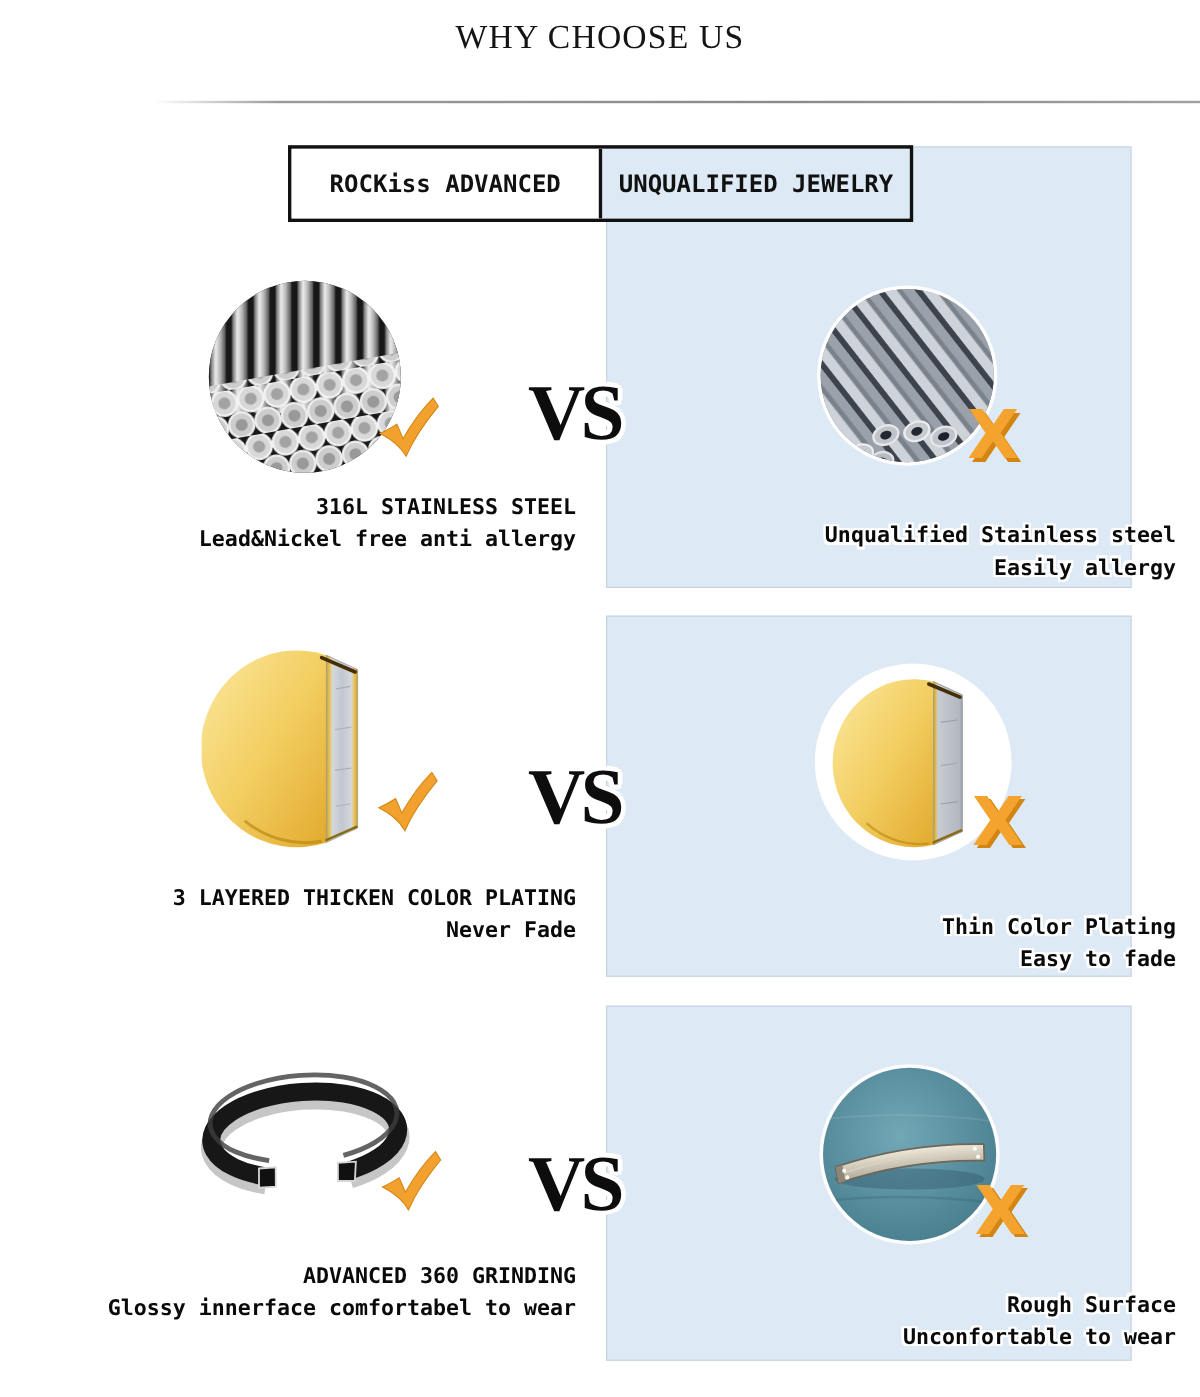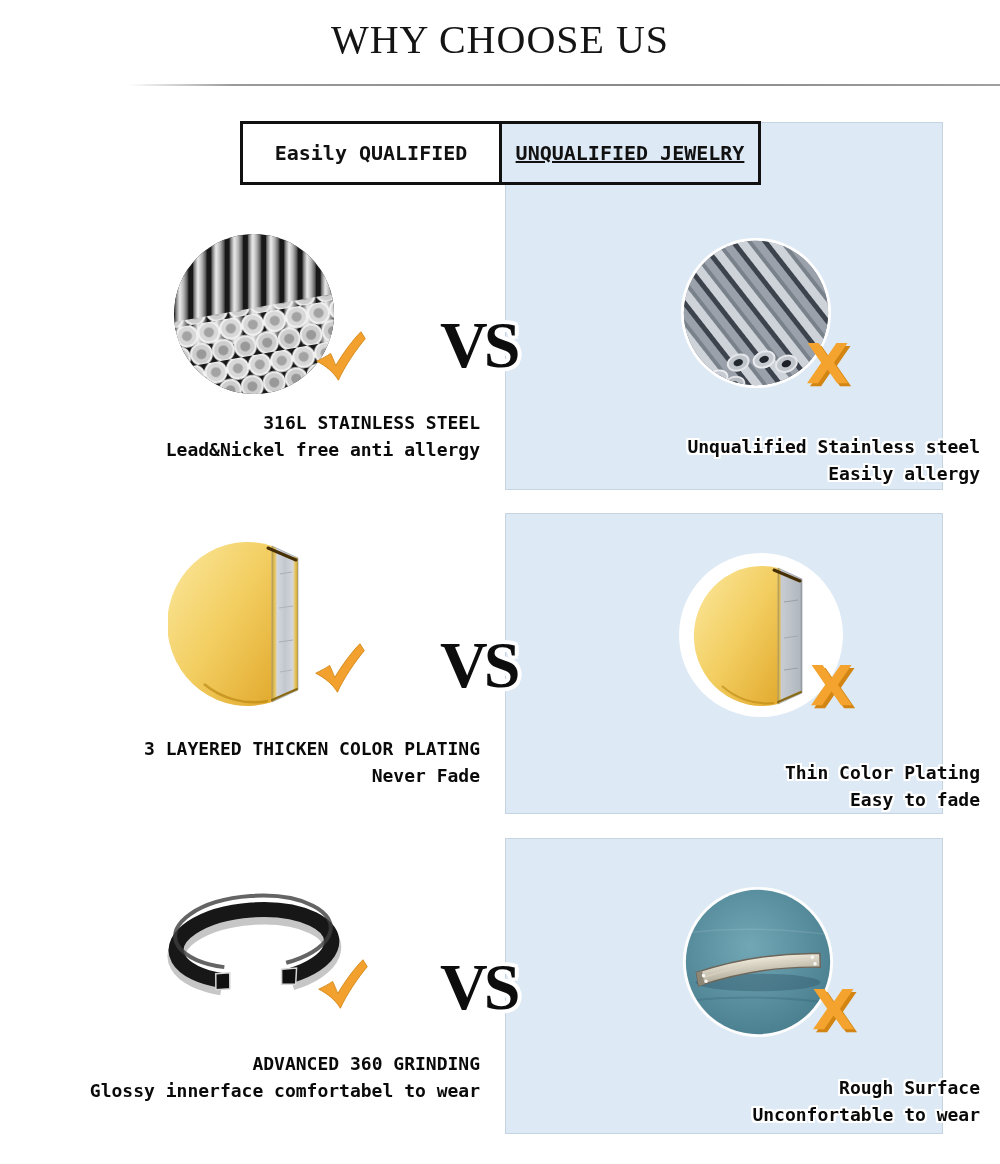--- a/index.html
+++ b/index.html
@@ -1,36 +1,36 @@
 <!DOCTYPE html>
 <html><head>
 <meta charset="utf-8">
 <style>
   html,body{margin:0;padding:0;background:#fff;}
   .page{position:relative;width:1000px;height:1164px;background:#ffffff;overflow:hidden;
         font-family:"DejaVu Sans Mono",monospace;}
   
   .title{position:absolute;top:16px;left:0;width:100%;margin:0;text-align:center;
          font-family:"Liberation Serif","DejaVu Serif",serif;font-weight:400;
-         font-size:40px;letter-spacing:1px;color:#141414;}
+         font-size:28px;letter-spacing:1px;color:#141414;}
   .title-rule{position:absolute;top:84px;left:128px;right:0;height:2px;
               background:linear-gradient(to right,rgba(150,150,150,0),#9a9a9a 12%,#898989 60%,#a0a0a0);}
   
   .panel{position:absolute;left:505px;width:438px;background:#dde9f4;
          border:1px solid #c6d4e2;box-sizing:border-box;}
   .panel-1{top:122px;height:368px;}
   .panel-2{top:513px;height:301px;}
   .panel-3{top:838px;height:296px;}
   
   .header-boxes{position:absolute;left:240px;top:121px;width:521px;height:64px;
                 display:flex;border:3px solid #111;box-sizing:border-box;}
   .hbox{flex:1;display:flex;align-items:center;justify-content:center;
         font-weight:bold;font-size:20px;color:#111;white-space:nowrap;}
   .hbox-left{background:#ffffff;border-right:3px solid #111;}
-  .hbox-right{background:#dde9f4;text-decoration:underline;}
+  .hbox-right{background:#dde9f4;}
   
   .vs{position:absolute;left:440px;width:160px;line-height:1;
       font-family:"Liberation Serif","DejaVu Serif",serif;font-weight:bold;
       font-size:66px;letter-spacing:-4px;color:#0d0d0d;
       text-shadow:-3px -3px 0 #fff,3px -3px 0 #fff,-3px 3px 0 #fff,3px 3px 0 #fff,
                   -4px 0 0 #fff,4px 0 0 #fff,0 -4px 0 #fff,0 4px 0 #fff;}
   .vs-1{top:312px;} .vs-2{top:632px;} .vs-3{top:954px;}
   
   .check{position:absolute;width:52px;height:56px;}
   .check-1{left:315px;top:328px;} .check-2{left:314px;top:640px;} .check-3{left:317px;top:956px;}
@@ -61,21 +61,21 @@
 
   <h1 class="title">WHY CHOOSE US</h1>
   <div class="title-rule"></div>
 
   <div class="panel panel-1"></div>
   <div class="panel panel-2"></div>
   <div class="panel panel-3"></div>
 
   <div class="header-boxes">
     <div class="hbox hbox-left">
-      <span>Easily QUALIFIED</span>
+      <span>ROCKiss ADVANCED</span>
     </div>
     <div class="hbox hbox-right">
       <span>UNQUALIFIED JEWELRY</span>
     </div>
   </div>
 
   <svg class="img img-1L" viewBox="0 0 160 160">
     <defs>
       <clipPath id="c1">
           <circle cx="80" cy="80" r="79"></circle>

